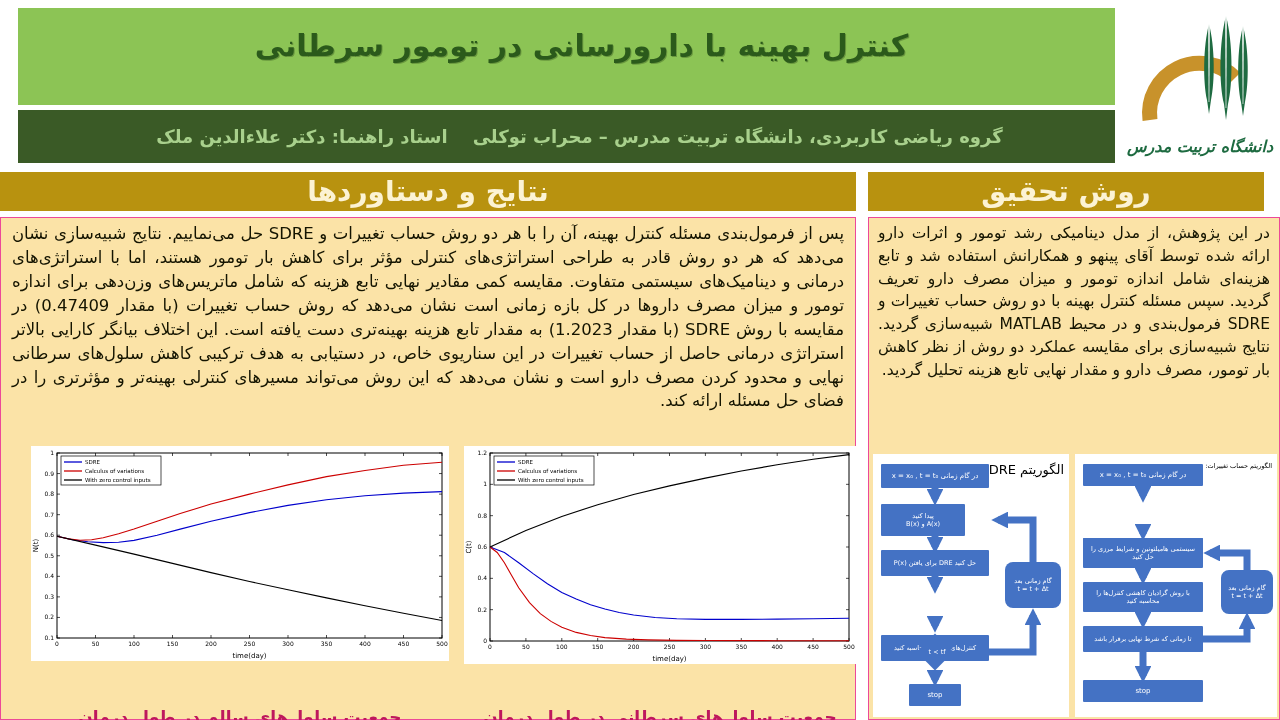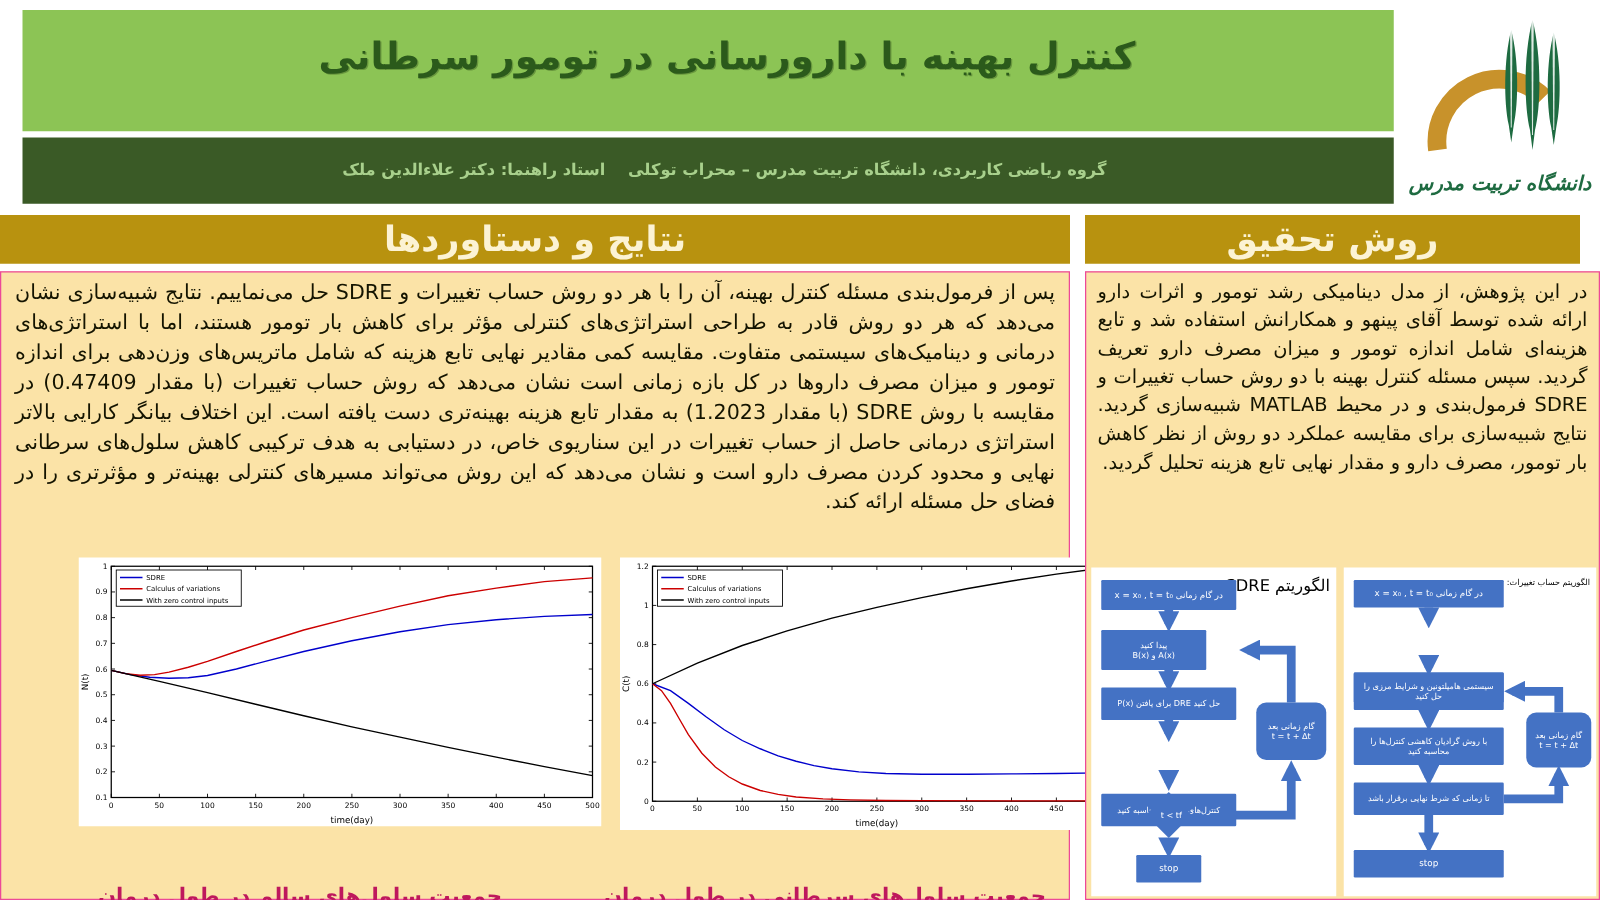--- a/index.html
+++ b/index.html
@@ -12,37 +12,37 @@
   
   .band-light{left:18px;top:8px;width:1097px;height:97px;background:#8CC455;}
   .poster-title{
     position:absolute;left:0;right:0;top:20px;text-align:center;
     font-size:30px;font-weight:bold;color:#2B5A1B;direction:rtl;
     text-shadow:1px 1px 0 rgba(40,70,20,.35);
     padding-left:30px;
   }
   .band-dark{left:18px;top:110px;width:1097px;height:53px;background:#3A5A26;
     display:flex;align-items:center;justify-content:center;}
-  .poster-subtitle{font-size:13px;font-weight:bold;color:#A8D08C;direction:rtl;white-space:pre-wrap;margin-left:26px;}
+  .poster-subtitle{font-size:18px;font-weight:bold;color:#A8D08C;direction:rtl;white-space:pre-wrap;margin-left:26px;}
   .logo-wrap{left:1123px;top:2px;width:154px;height:164px;}
   
   .gold-bar{height:39px;background:#B8920F;display:flex;align-items:center;justify-content:center;}
   .gold-bar span{font-size:28px;font-weight:bold;color:#FCF3D4;direction:rtl;}
   .bar-results{left:0;top:172px;width:856px;}
   .bar-method{left:868px;top:172px;width:396px;}
   
   .cream{background:#FBE3A7;border:1px solid #ec4899;box-sizing:border-box;}
   .panel-results{left:0;top:217px;width:856px;height:503px;}
   .panel-method{left:868px;top:217px;width:412px;height:503px;}
   .para{
     position:absolute;direction:rtl;text-align:justify;color:#141400;
   }
   .para-results{top:4px;left:11px;right:11px;font-size:16.5px;line-height:1.45;}
   .para-method{top:4px;left:9px;right:9px;font-size:15.5px;line-height:1.47;}
-  .plot{position:absolute;background:#ffffff;margin-left:32px;}
+  .plot{position:absolute;background:#ffffff;}
   .plot-caption{
     position:absolute;direction:rtl;text-align:center;font-size:17px;font-weight:bold;color:#be185d;margin-top:34px;
   }
   
   .fpanel{position:absolute;background:#ffffff;}
   .fc-label{position:absolute;top:8px;right:5px;font-size:13px;color:#000;direction:rtl;text-align:right;z-index:2;}
   .fc-box{
     position:absolute;background:#4472C4;color:#fff;font-size:6.5px;line-height:1.25;
     display:flex;flex-direction:column;align-items:center;justify-content:center;
     text-align:center;padding:1px 3px;box-sizing:border-box;direction:rtl;z-index:2;border-radius:1px;

